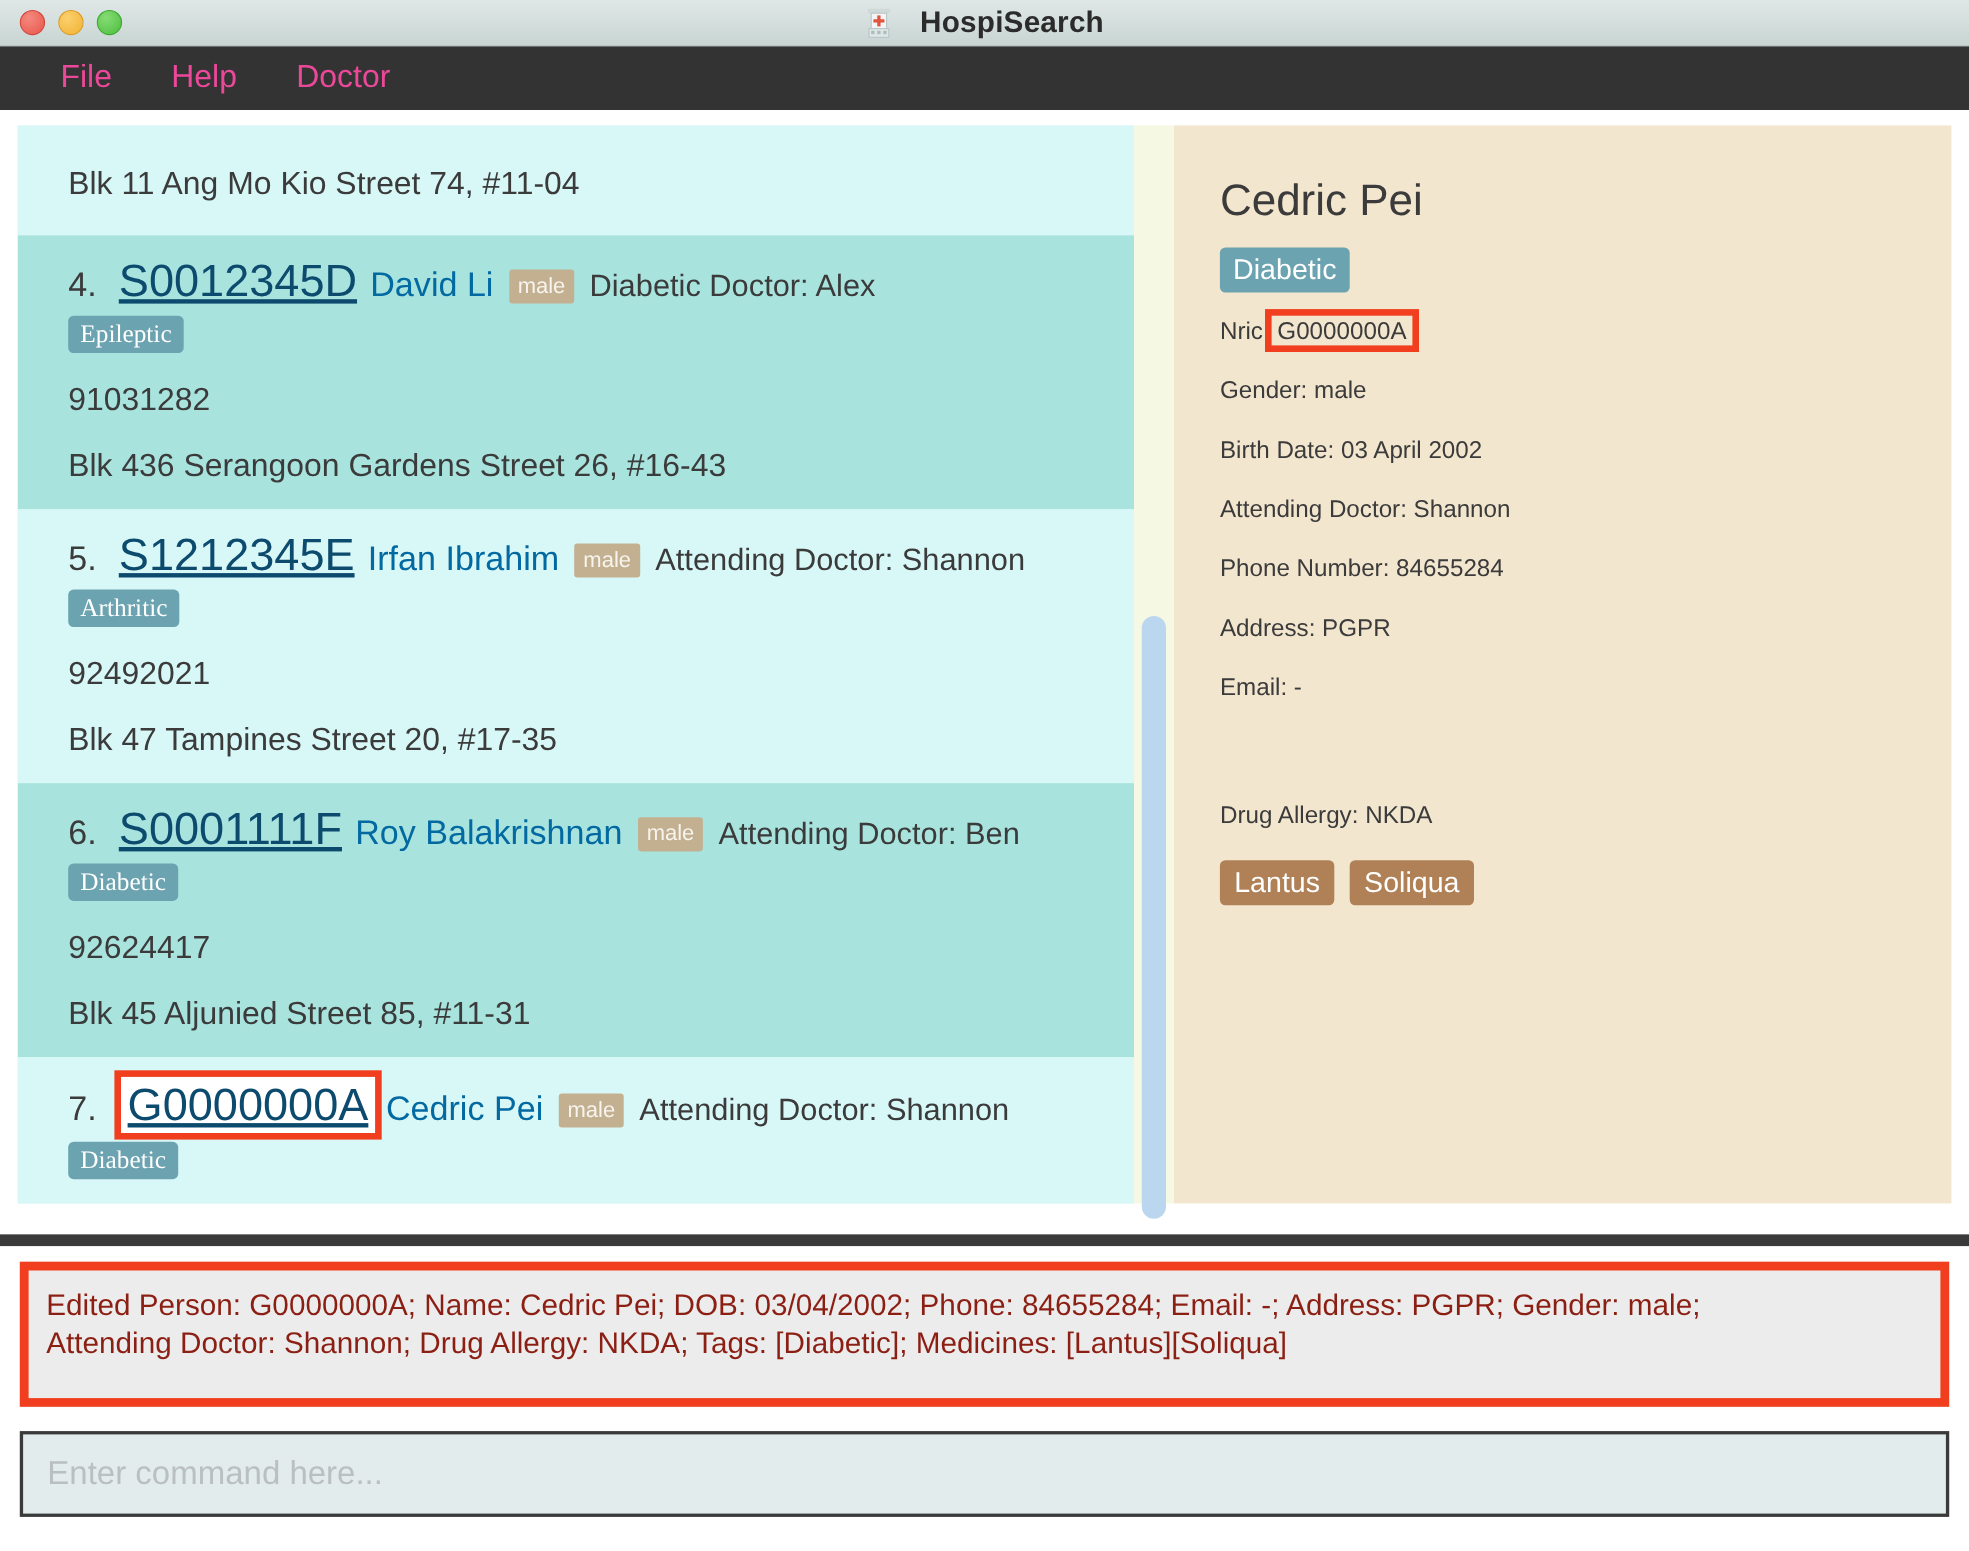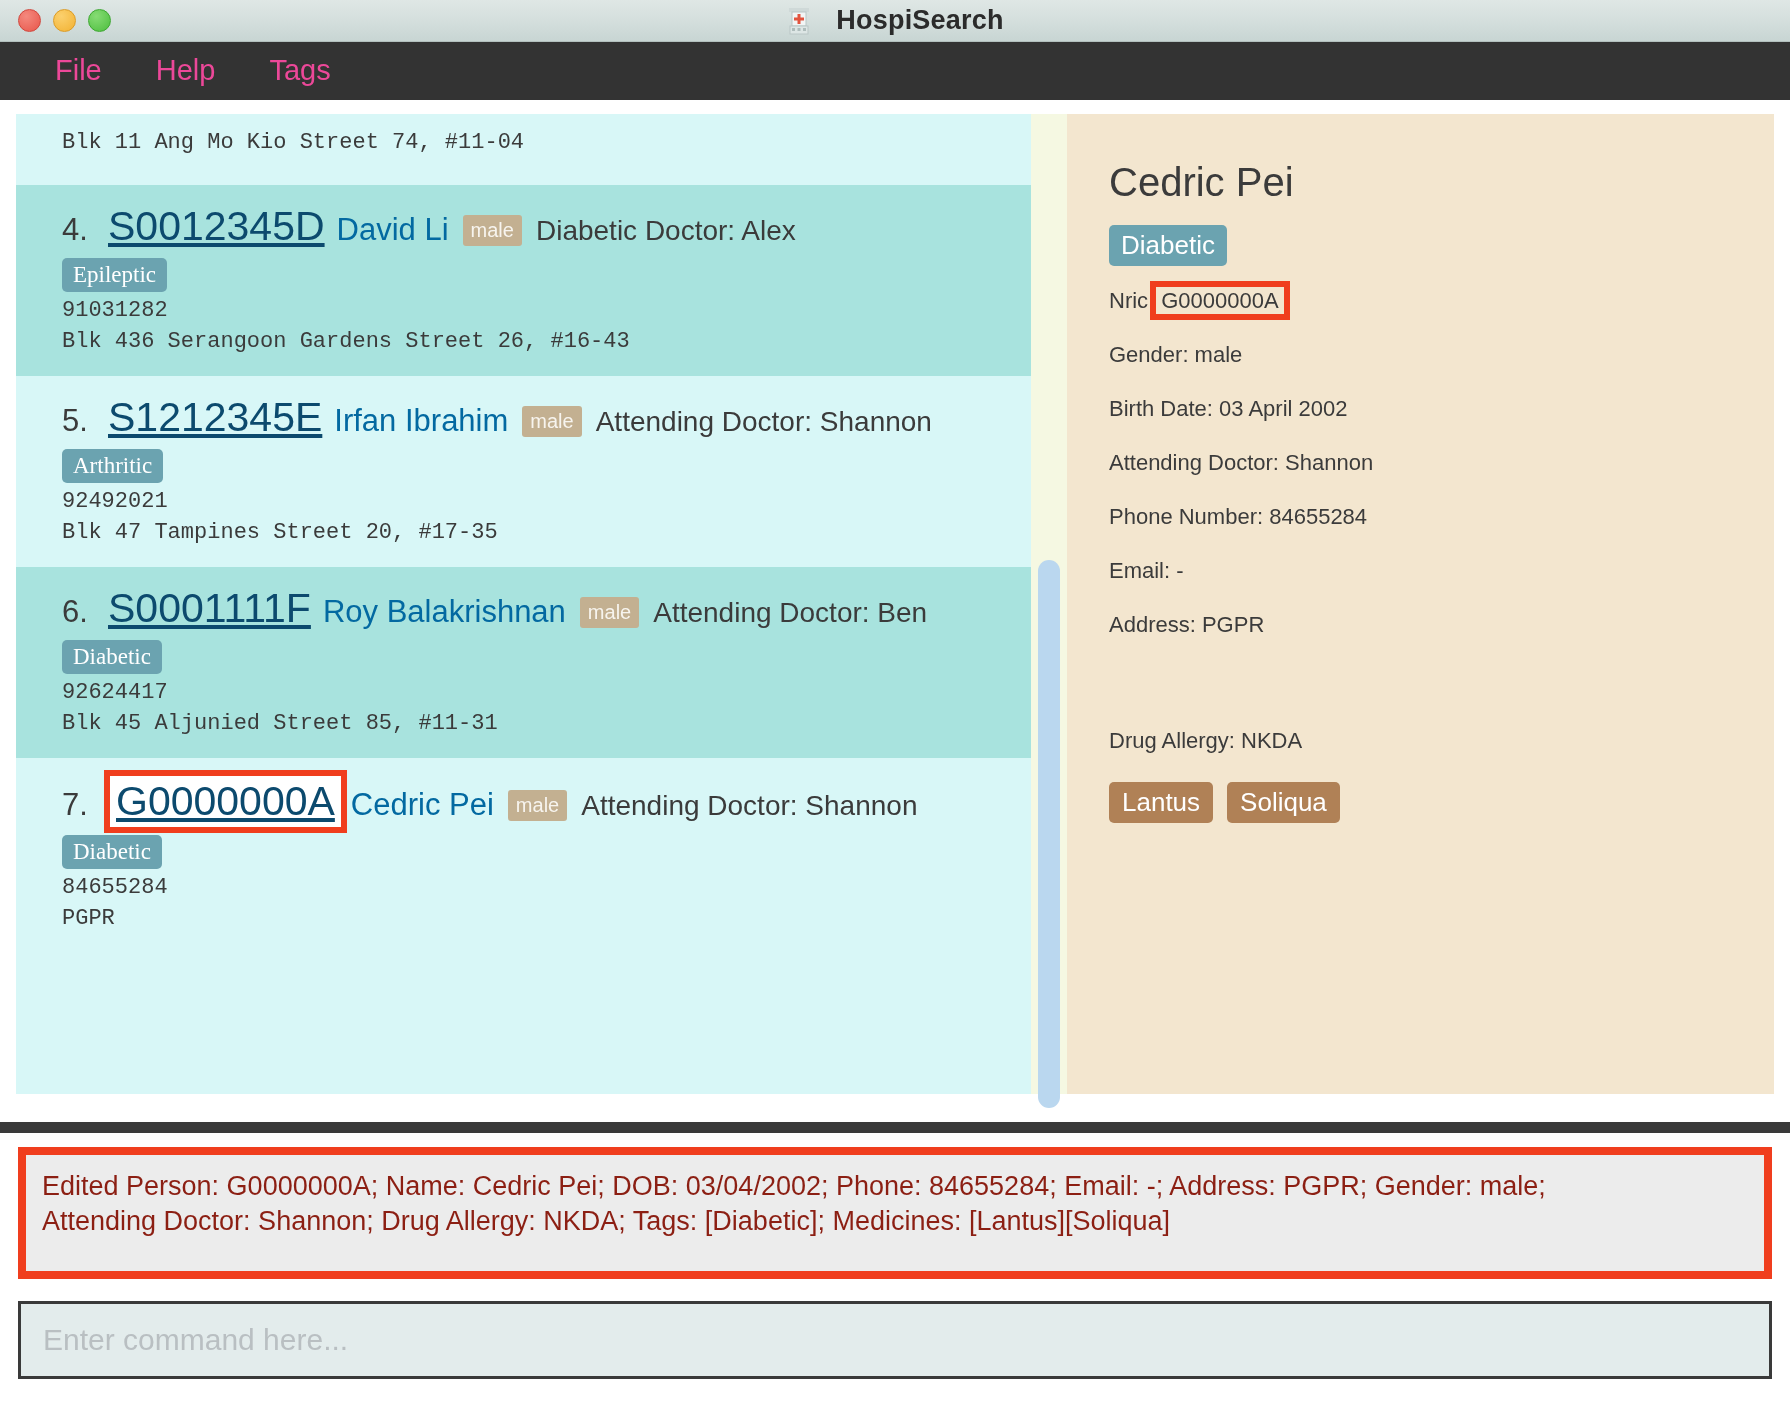--- a/index.html
+++ b/index.html
@@ -79,21 +79,21 @@
   .chip-male {
     background: #c3b091; color: #f7f4ee; font-size: 20px;
     padding: 4px 8px; border-radius: 3px; margin: 0 14px; position: relative; top: -3px;
   }
   .doc { font-size: 28px; color: #3b3b3b; }
 
   .tag {
     display: inline-block; background: #6ba3b0; color: #ffffff;
     font-size: 23px; padding: 4px 11px; border-radius: 5px; margin-top: 8px; font-family: Liberation Serif, serif;
   }
-  .line { font-size: 22px; color: #3b3b3b; margin-top: 6px; font-family: Liberation Mono, monospace; }
+  .line { font-size: 29px; color: #3b3b3b; margin-top: 27px; }
 
   
   .scroll-col {
     width: 36px; background: #f5f8e2; position: relative;
   }
   .scroll-thumb {
     position: absolute; left: 7px; width: 22px;
     background: #bad7ef; border-radius: 11px;
   }
 
@@ -160,21 +160,21 @@
         <rect x="11.5" y="22" width="3" height="3" fill="#aebcbb"></rect>
         <rect x="17" y="22" width="3" height="3" fill="#aebcbb"></rect>
       </svg>
       <div class="title-text">HospiSearch</div>
     </div>
   </div>
 
   <div class="menubar">
     <div class="menu-item">File</div>
     <div class="menu-item">Help</div>
-    <div class="menu-item">Tags</div>
+    <div class="menu-item">Doctor</div>
   </div>
 
   <div class="main">
 
     <div class="list-panel">
       <div class="list-inner">
 
         <div class="card odd partial">
           <div class="card-body" style="padding-top:10px;padding-bottom:30px;">
             <div class="line">Blk 11 Ang Mo Kio Street 74, #11-04</div>
@@ -251,22 +251,22 @@
     <div class="detail-panel">
       <div class="detail-name">Cedric Pei</div>
       <div><span class="detail-tag">Diabetic</span></div>
       <div class="detail-line">
         <span>Nric:</span><span class="boxed-val">G0000000A</span>
       </div>
       <div class="detail-line">Gender: male</div>
       <div class="detail-line">Birth Date: 03 April 2002</div>
       <div class="detail-line">Attending Doctor: Shannon</div>
       <div class="detail-line">Phone Number: 84655284</div>
+      <div class="detail-line">Address: PGPR</div>
       <div class="detail-line">Email: -</div>
-      <div class="detail-line">Address: PGPR</div>
       <div class="detail-gap"></div>
       <div class="detail-line">Drug Allergy: NKDA</div>
       <div class="med-tags">
         <span class="med-tag">Lantus</span>
         <span class="med-tag">Soliqua</span>
       </div>
     </div>
   </div>
 
   <div class="divider"></div>

